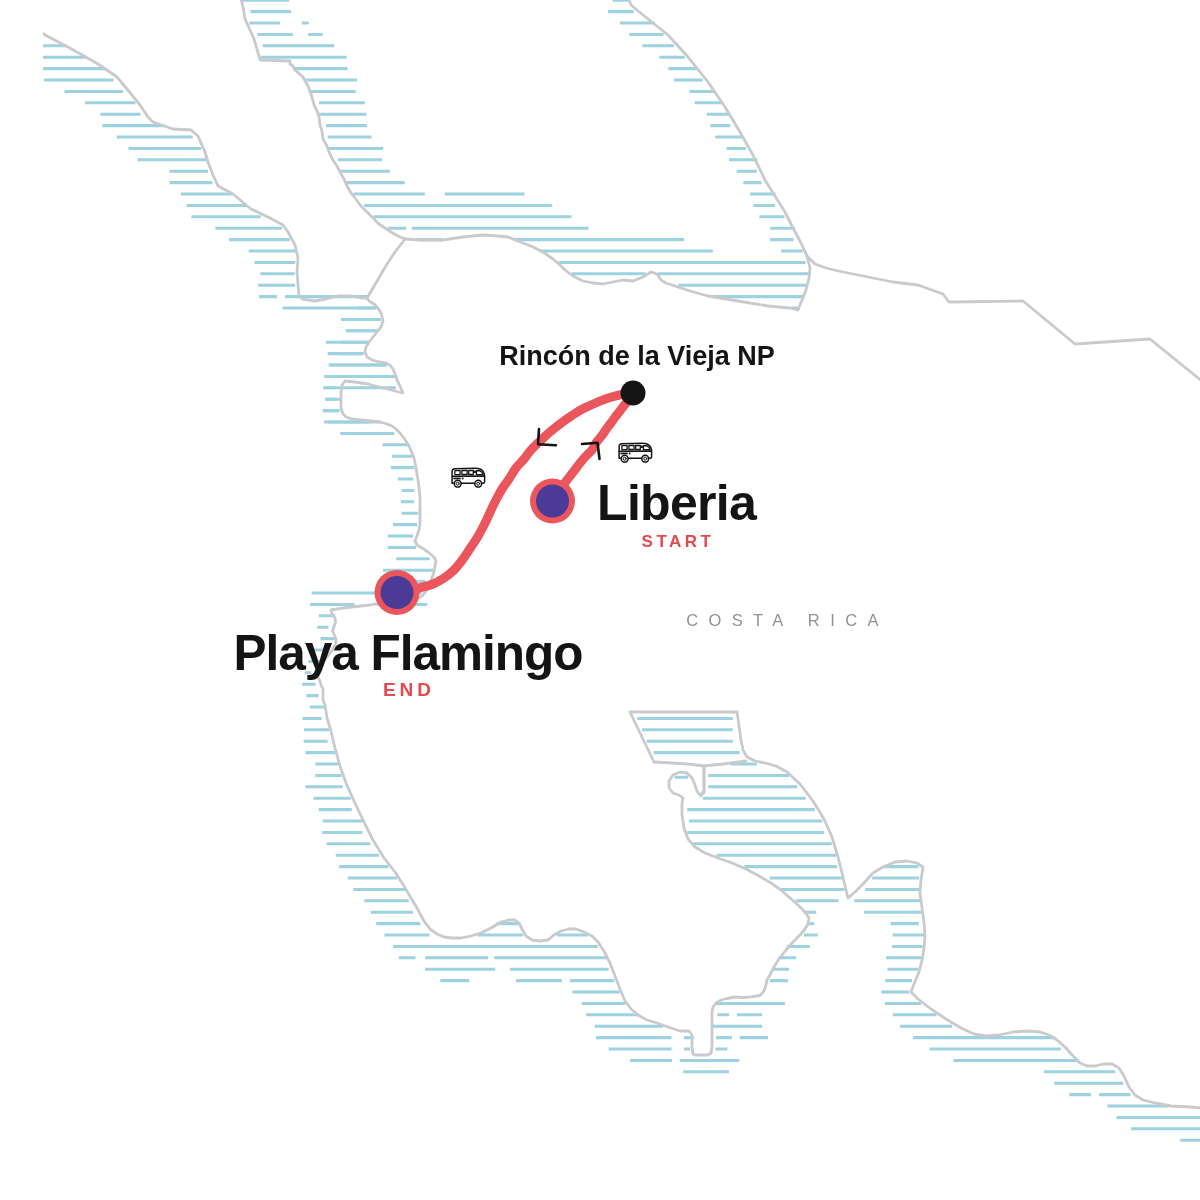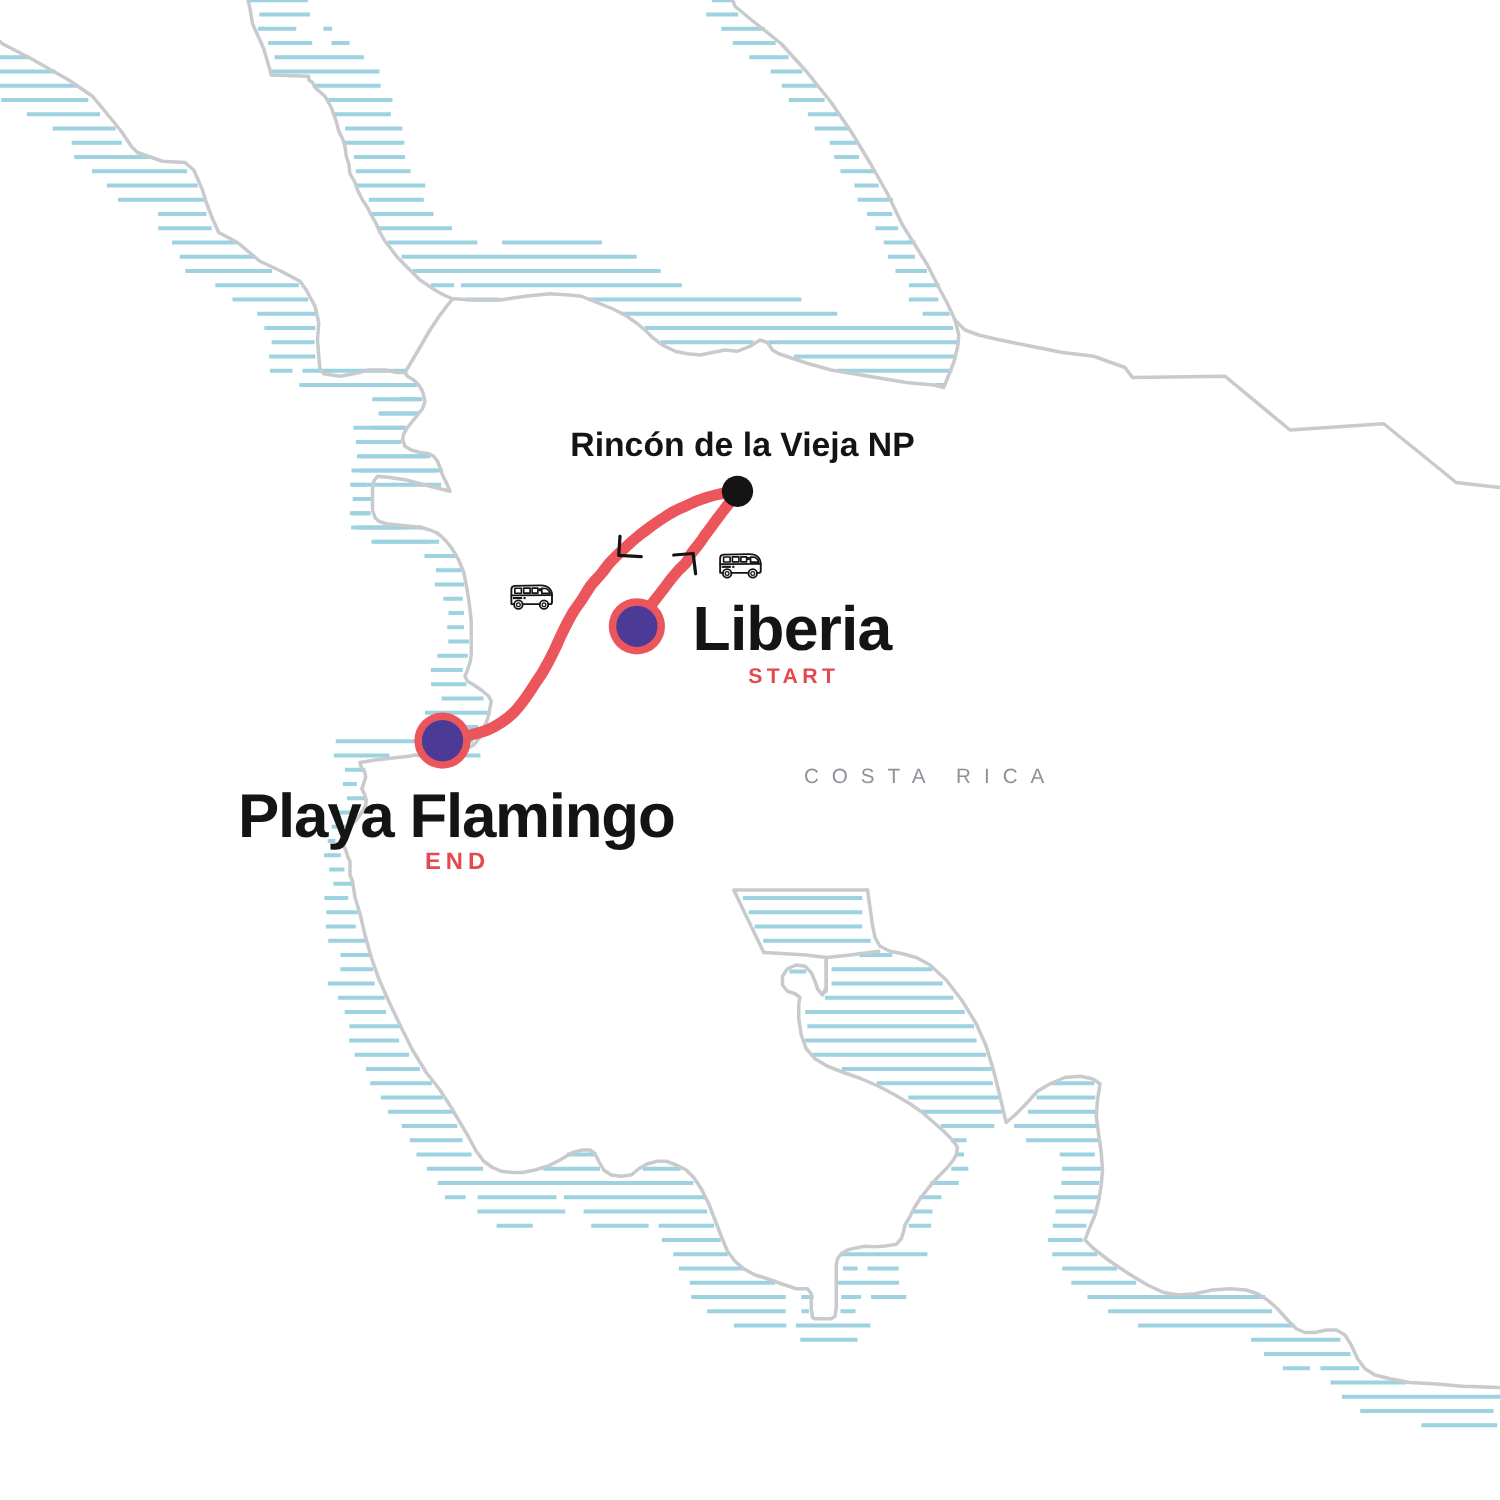--- a/index.html
+++ b/index.html
@@ -1,16 +1,16 @@
 <!DOCTYPE html>
 <html><head>
 <meta charset="utf-8">
 <style>
   html,body{margin:0;padding:0;background:#fff;}
-  #map{width:1040px;height:1200px;}
+  #map{width:1040px;height:1200px;padding-left:43px;}
 </style>
 </head>
 <body>
 <div id="map">
 <svg xmlns="http://www.w3.org/2000/svg" width="1200" height="1200" viewBox="0 0 1200 1200">
 
 <rect width="1200" height="1200" fill="#ffffff"></rect>
 <g stroke="#9dd2e1" stroke-width="3.05" fill="none">
 
 <path d="M-11.5 34.4H-3.0 M-21.8 45.8H23.4 M-29.3 57.2H44.2 M-22.1 68.6H62.3 M1.0 80.0H70.7 M21.5 91.4H80.0 M42.1 102.8H92.5 M57.3 114.2H97.5 M59.4 125.6H121.7 M73.7 137.0H149.7 M85.5 148.4H158.1 M94.5 159.8H165.0 M126.5 171.2H165.1 M126.6 182.6H169.4 M137.7 194.0H189.3 M143.8 205.4H203.5 M148.4 216.8H217.7 M172.3 228.2H239.1 M186.0 239.6H246.6 M205.7 251.0H253.7 M211.5 262.4H252.2 M217.3 273.8H251.6 M215.3 285.2H252.2 M216.0 296.6H234.0 M242.0 296.6H324.2 M239.5 308.0H332.7 M316.0 319.4H335.5 M302.8 330.8H334.2 M298.4 342.2H325.1 M295.8 353.6H320.8 M285.6 365.0H344.2 M281.2 376.4H348.7 M280.2 387.8H292.7 M282.1 399.2H297.8 M279.9 410.6H296.5 M280.9 422.0H325.1 M299.2 433.4H341.9"></path>

